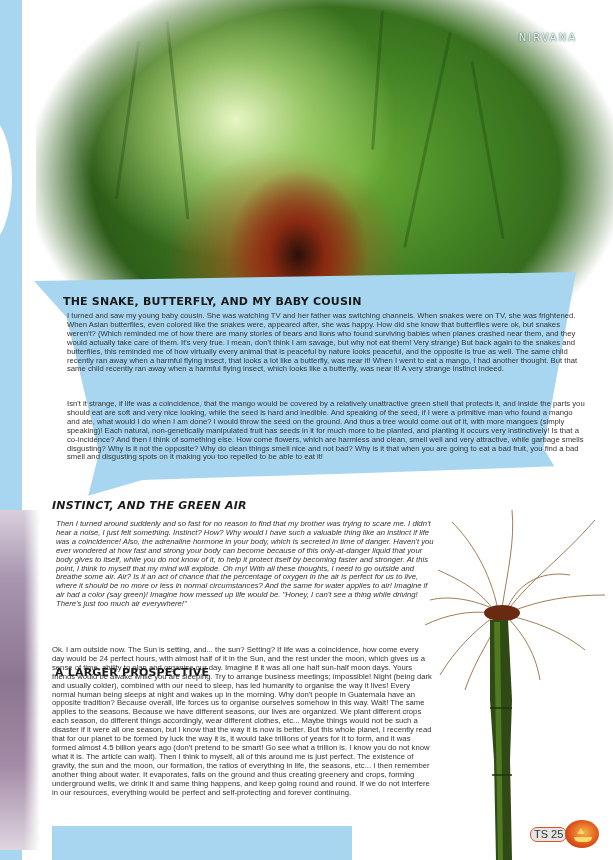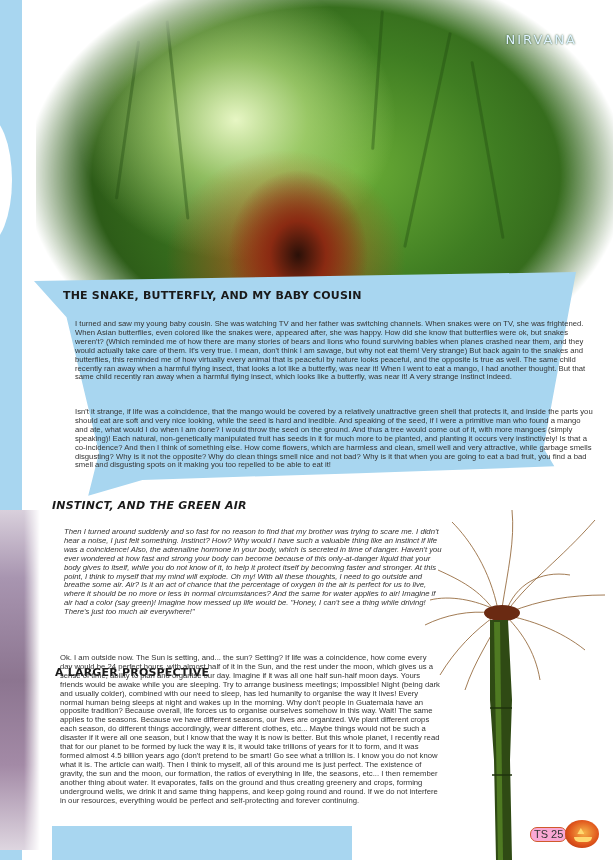--- a/index.html
+++ b/index.html
@@ -12,49 +12,49 @@
     background:
       radial-gradient(ellipse 70px 85px at 262px 255px, #2a1008 0%, #8a2a12 40%, rgba(180,60,20,0.0) 100%),
       radial-gradient(ellipse 120px 110px at 250px 260px, rgba(200,70,30,0.85) 0%, rgba(200,70,30,0.0) 100%),
       radial-gradient(ellipse 160px 140px at 200px 120px, #e7f6c4 0%, rgba(200,235,140,0.6) 45%, rgba(120,180,60,0) 100%),
       radial-gradient(ellipse 260px 220px at 320px 170px, #6aac36 0%, #3f7d22 55%, #2d5c18 100%);
     -webkit-mask-image: radial-gradient(ellipse 300px 215px at 290px 175px, #000 78%, transparent 100%);
             mask-image: radial-gradient(ellipse 300px 215px at 290px 175px, #000 78%, transparent 100%);
   }
   .photo .streak { position:absolute; background:rgba(30,70,15,0.35); width:3px; border-radius:2px; }
 
-  .nirvana { position:absolute; right:36px; top:32px; color:#dff3ff; font-family:"DejaVu Sans", sans-serif; font-size:13px; letter-spacing:2px; font-weight:normal; text-shadow:0 0 2px #0d3a12; }
+  .nirvana { position:absolute; right:36px; top:32px; color:#dff3ff; font-family:"DejaVu Sans", sans-serif; font-size:10px; letter-spacing:2px; font-weight:normal; text-shadow:0 0 2px #0d3a12; }
 
   .box1 { position:absolute; left:34px; top:272px; width:542px; height:226px; background:#a8d6f0;
     clip-path: polygon(0 3%, 100% 0, 95% 82%, 97% 100%, 58% 92%, 10% 96%, 8% 99%, 12% 72%, 6% 14%); }
   .box1 { clip-path: polygon(0% 4%, 100% 0%, 94% 78%, 96% 86%, 60% 89%, 20% 92%, 10% 99%, 12% 80%, 6% 20%); }
 
   .section-title { font-family:"DejaVu Sans", sans-serif; font-weight:bold; font-size:11px; color:#1a1a1a; letter-spacing:0.2px; margin:0; text-transform:uppercase; }
-  .body-text { font-family:"Liberation Sans", sans-serif; font-size:7.7px; line-height:8.9px; color:#333333; margin:12px; }
+  .body-text { font-family:"Liberation Sans", sans-serif; font-size:7.7px; line-height:8.9px; color:#333333; margin:4px; }
 
-  .s1-title { position:absolute; left:63px; top:289px; width:480px; }
+  .s1-title { position:absolute; left:63px; top:295px; width:480px; }
   .s1-p1 { position:absolute; left:63px; top:308px; width:520px; }
   .s1-p2 { position:absolute; left:63px; top:396px; width:520px; }
 
   .s2-title { position:absolute; left:52px; top:499px; width:360px;font-style:italic; }
   .s2-p { position:absolute; left:52px; top:516px; width:378px;font-style:italic; }
   .s3-title { position:absolute; left:55px; top:626px; width:360px;margin-top:40px; }
   .s3-p { position:absolute; left:48px; top:642px; width:380px; }
 
   .pull-box { position:absolute; left:52px; top:826px; width:300px; height:34px; background:#a8d6f0; }
 
   .left-photo { position:absolute; left:0; top:510px; width:40px; height:340px;
     background: linear-gradient(180deg, #d9d0dc 0%, #a895b0 20%, #8c7590 50%, #a38aa6 75%, #ded6e0 100%);
     -webkit-mask-image: linear-gradient(90deg, #000 60%, transparent 100%);
             mask-image: linear-gradient(90deg, #000 60%, transparent 100%); }
 
   .plant { position:absolute; left:420px; top:500px; width:193px; height:360px; }
 
   .page-num { position:absolute; left:530px; top:820px; display:flex; align-items:center; }
-  .page-num-label { font-family:"Liberation Sans", sans-serif; font-size:11px; color:#333; border:1px solid #d05a2c; border-radius:7px; padding:0 3px; line-height:13px; background:#f9a8d4; }
+  .page-num-label { font-family:"Liberation Sans", sans-serif; font-size:11px; color:#333; border:1px solid #d05a2c; border-radius:7px; padding:0 3px; line-height:13px; background:#e5e5e5; }
   .pumpkin { width:34px; height:28px; border-radius:50%; background:radial-gradient(ellipse at 55% 45%, #f7b44a 0%, #e0561c 55%, #a8280c 100%); margin-left:-2px; position:relative; }
   .pumpkin::before { content:""; position:absolute; left:12px; top:8px; width:7px; height:6px; background:#ffd870; clip-path:polygon(50% 0,100% 100%,0 100%); }
   .pumpkin::after { content:""; position:absolute; left:9px; top:17px; width:18px; height:5px; background:#ffd870; border-radius:0 0 10px 10px; }
 </style>
 </head>
 <body>
 
 <div class="left-strip"></div>
 <div class="left-bulge"></div>
 

